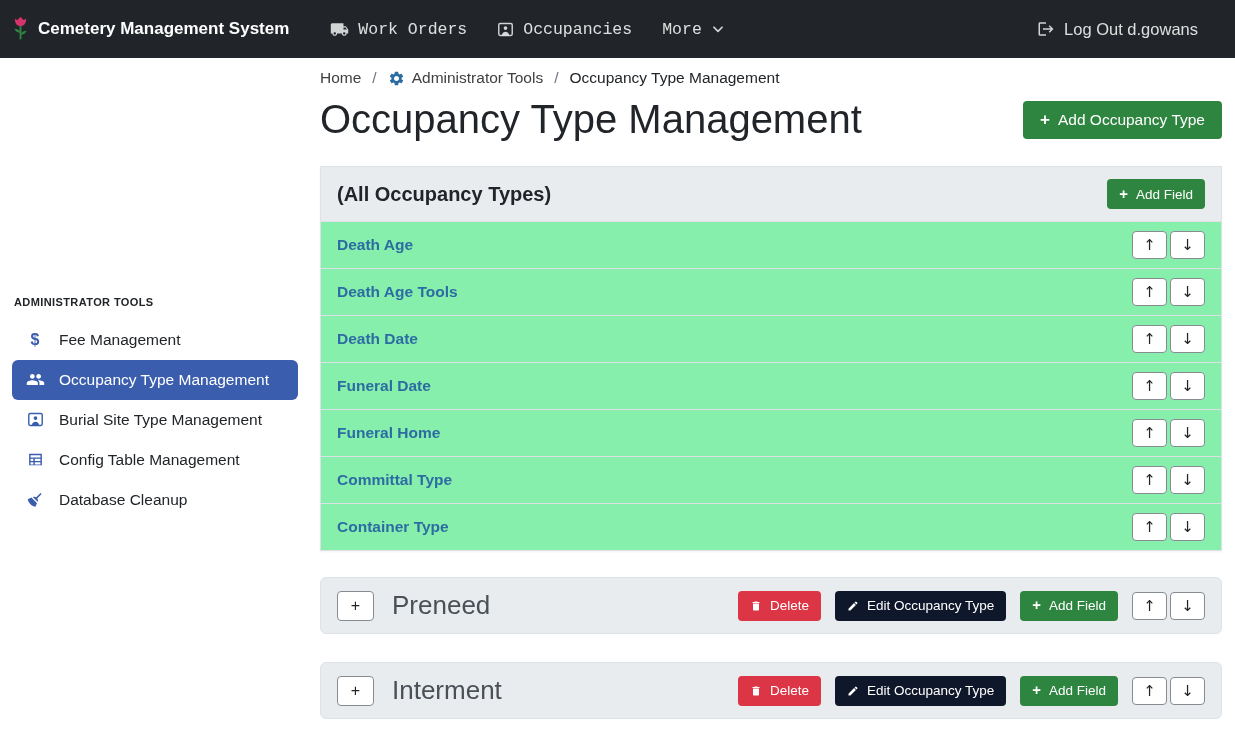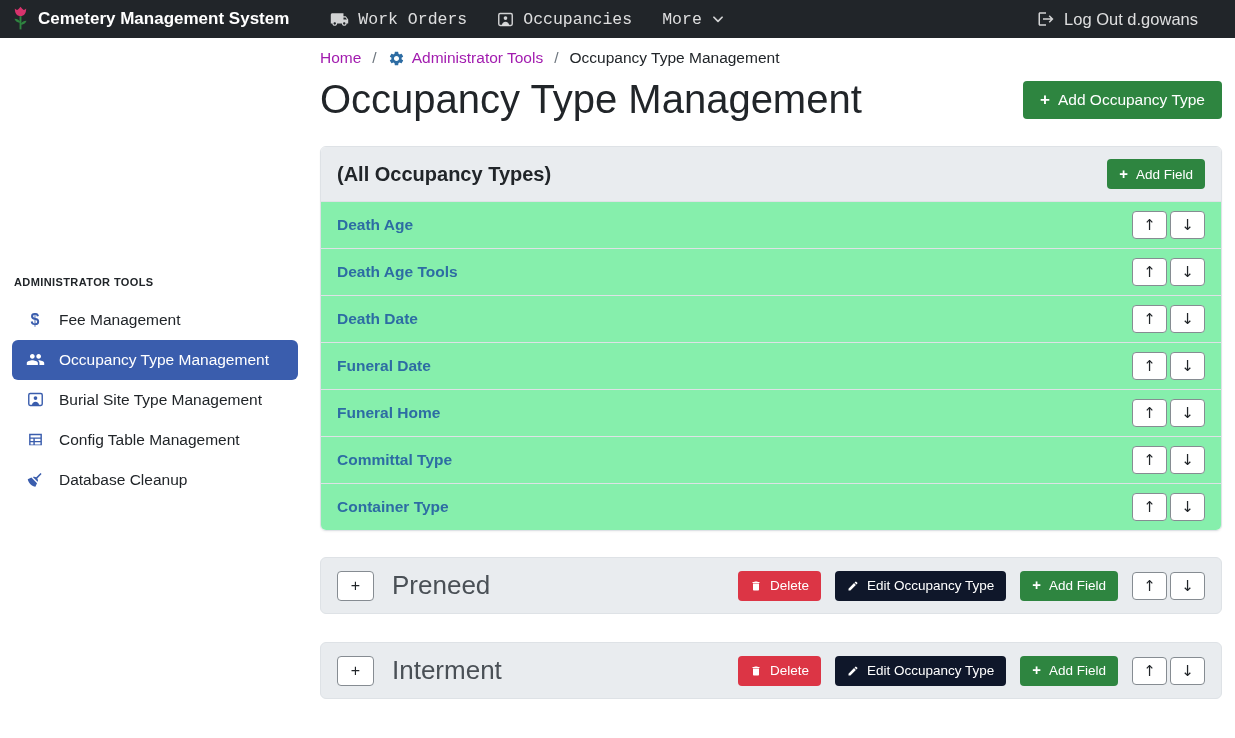--- a/index.html
+++ b/index.html
@@ -5,21 +5,21 @@
   * { margin:0; padding:0; box-sizing:border-box; }
   html,body {
     width:1235px; height:738px; overflow:hidden;
     font-family:"Liberation Sans","DejaVu Sans",sans-serif;
     background:#fff; color:#212529; font-size:15.5px;
   }
   svg { display:block; }
 
   
   .navbar {
-    height:38px; background:#212529; display:flex; align-items:center;
+    height:58px; background:#212529; display:flex; align-items:center;
     padding:0 22px 0 12px; flex:none;
   }
   .brand { display:flex; align-items:center; gap:9px; color:#fff; font-weight:700; font-size:17px; cursor:pointer; }
   .nav-links { display:flex; align-items:center; margin-left:26px;font-family:Liberation Mono, monospace; }
   .nav-link {
     display:flex; align-items:center; gap:9px; color:rgba(255,255,255,.85);
     font-size:16.5px; padding:8px 15px; cursor:pointer; text-decoration:none; white-space:nowrap;
   }
   .navbar-right { margin-left:auto; }
   .nav-ic { display:flex; align-items:center; color:rgba(255,255,255,.8); }
@@ -36,42 +36,42 @@
     border-radius:6px; font-size:15.5px; color:#212529; cursor:pointer; height:40px;
   }
   .side-icon { width:22px; flex:none; display:flex; justify-content:center; align-items:center; color:#3a5dad; }
   .dollar-glyph { font-weight:700; font-size:16px; }
   .side-item.active { background:#3a5dad; color:#fff; }
   .side-item.active .side-icon { color:#fff; }
 
   
   .main { flex:1; padding:17px 13px 0 10px; overflow:hidden; }
   .breadcrumb { display:flex; align-items:center; gap:11px; font-size:15.5px; margin-bottom:8px; }
-  .breadcrumb a { color:#a21caf; text-decoration:none; display:flex; align-items:center; gap:7px; cursor:pointer; }
+  .breadcrumb a { color:#404040; text-decoration:none; display:flex; align-items:center; gap:7px; cursor:pointer; }
   .sep { color:#6c757d; }
   .bc-current { color:#212529; }
   .bc-gear { display:flex; color:#2d6ca3; }
 
   .page-header { display:flex; align-items:center; justify-content:space-between; margin:10px 0 24px; }
   h1 { font-size:40px; font-weight:400; color:#212529; }
 
   .btn {
     border:none; border-radius:4px; cursor:pointer; display:inline-flex; align-items:center;
     gap:8px; font-family:inherit; white-space:nowrap;
   }
   .btn-green { background:#2e8540; color:#fff; }
   .btn-teal  { background:#0f172a; color:#fff; }
   .btn-red   { background:#dc3545; color:#fff; }
   .btn-lg { font-size:15.5px; padding:9px 17px; height:38px; }
   .btn-sm { font-size:13.5px; padding:0 12px; height:30px; }
   .plus-glyph { font-weight:700; font-size:1.1em; line-height:1; }
 
   
   .card {
-    border:1px solid #dee2e6; border-radius:6px; overflow:hidden;
+    border:1px solid #dee2e6; border-radius:0; overflow:hidden;
     box-shadow:0 1px 2px rgba(0,0,0,.05); margin-bottom:26px;
   }
   .card-header {
     background:#e9ecef; padding:12px 16px; display:flex; align-items:center; justify-content:space-between;
   }
   .card-title { font-size:20px; font-weight:600; }
   .field-row {
     display:flex; align-items:center; justify-content:space-between;
     padding:9px 16px; border-top:1px solid #dee2e6; background:#86efac; min-height:47px;
   }

